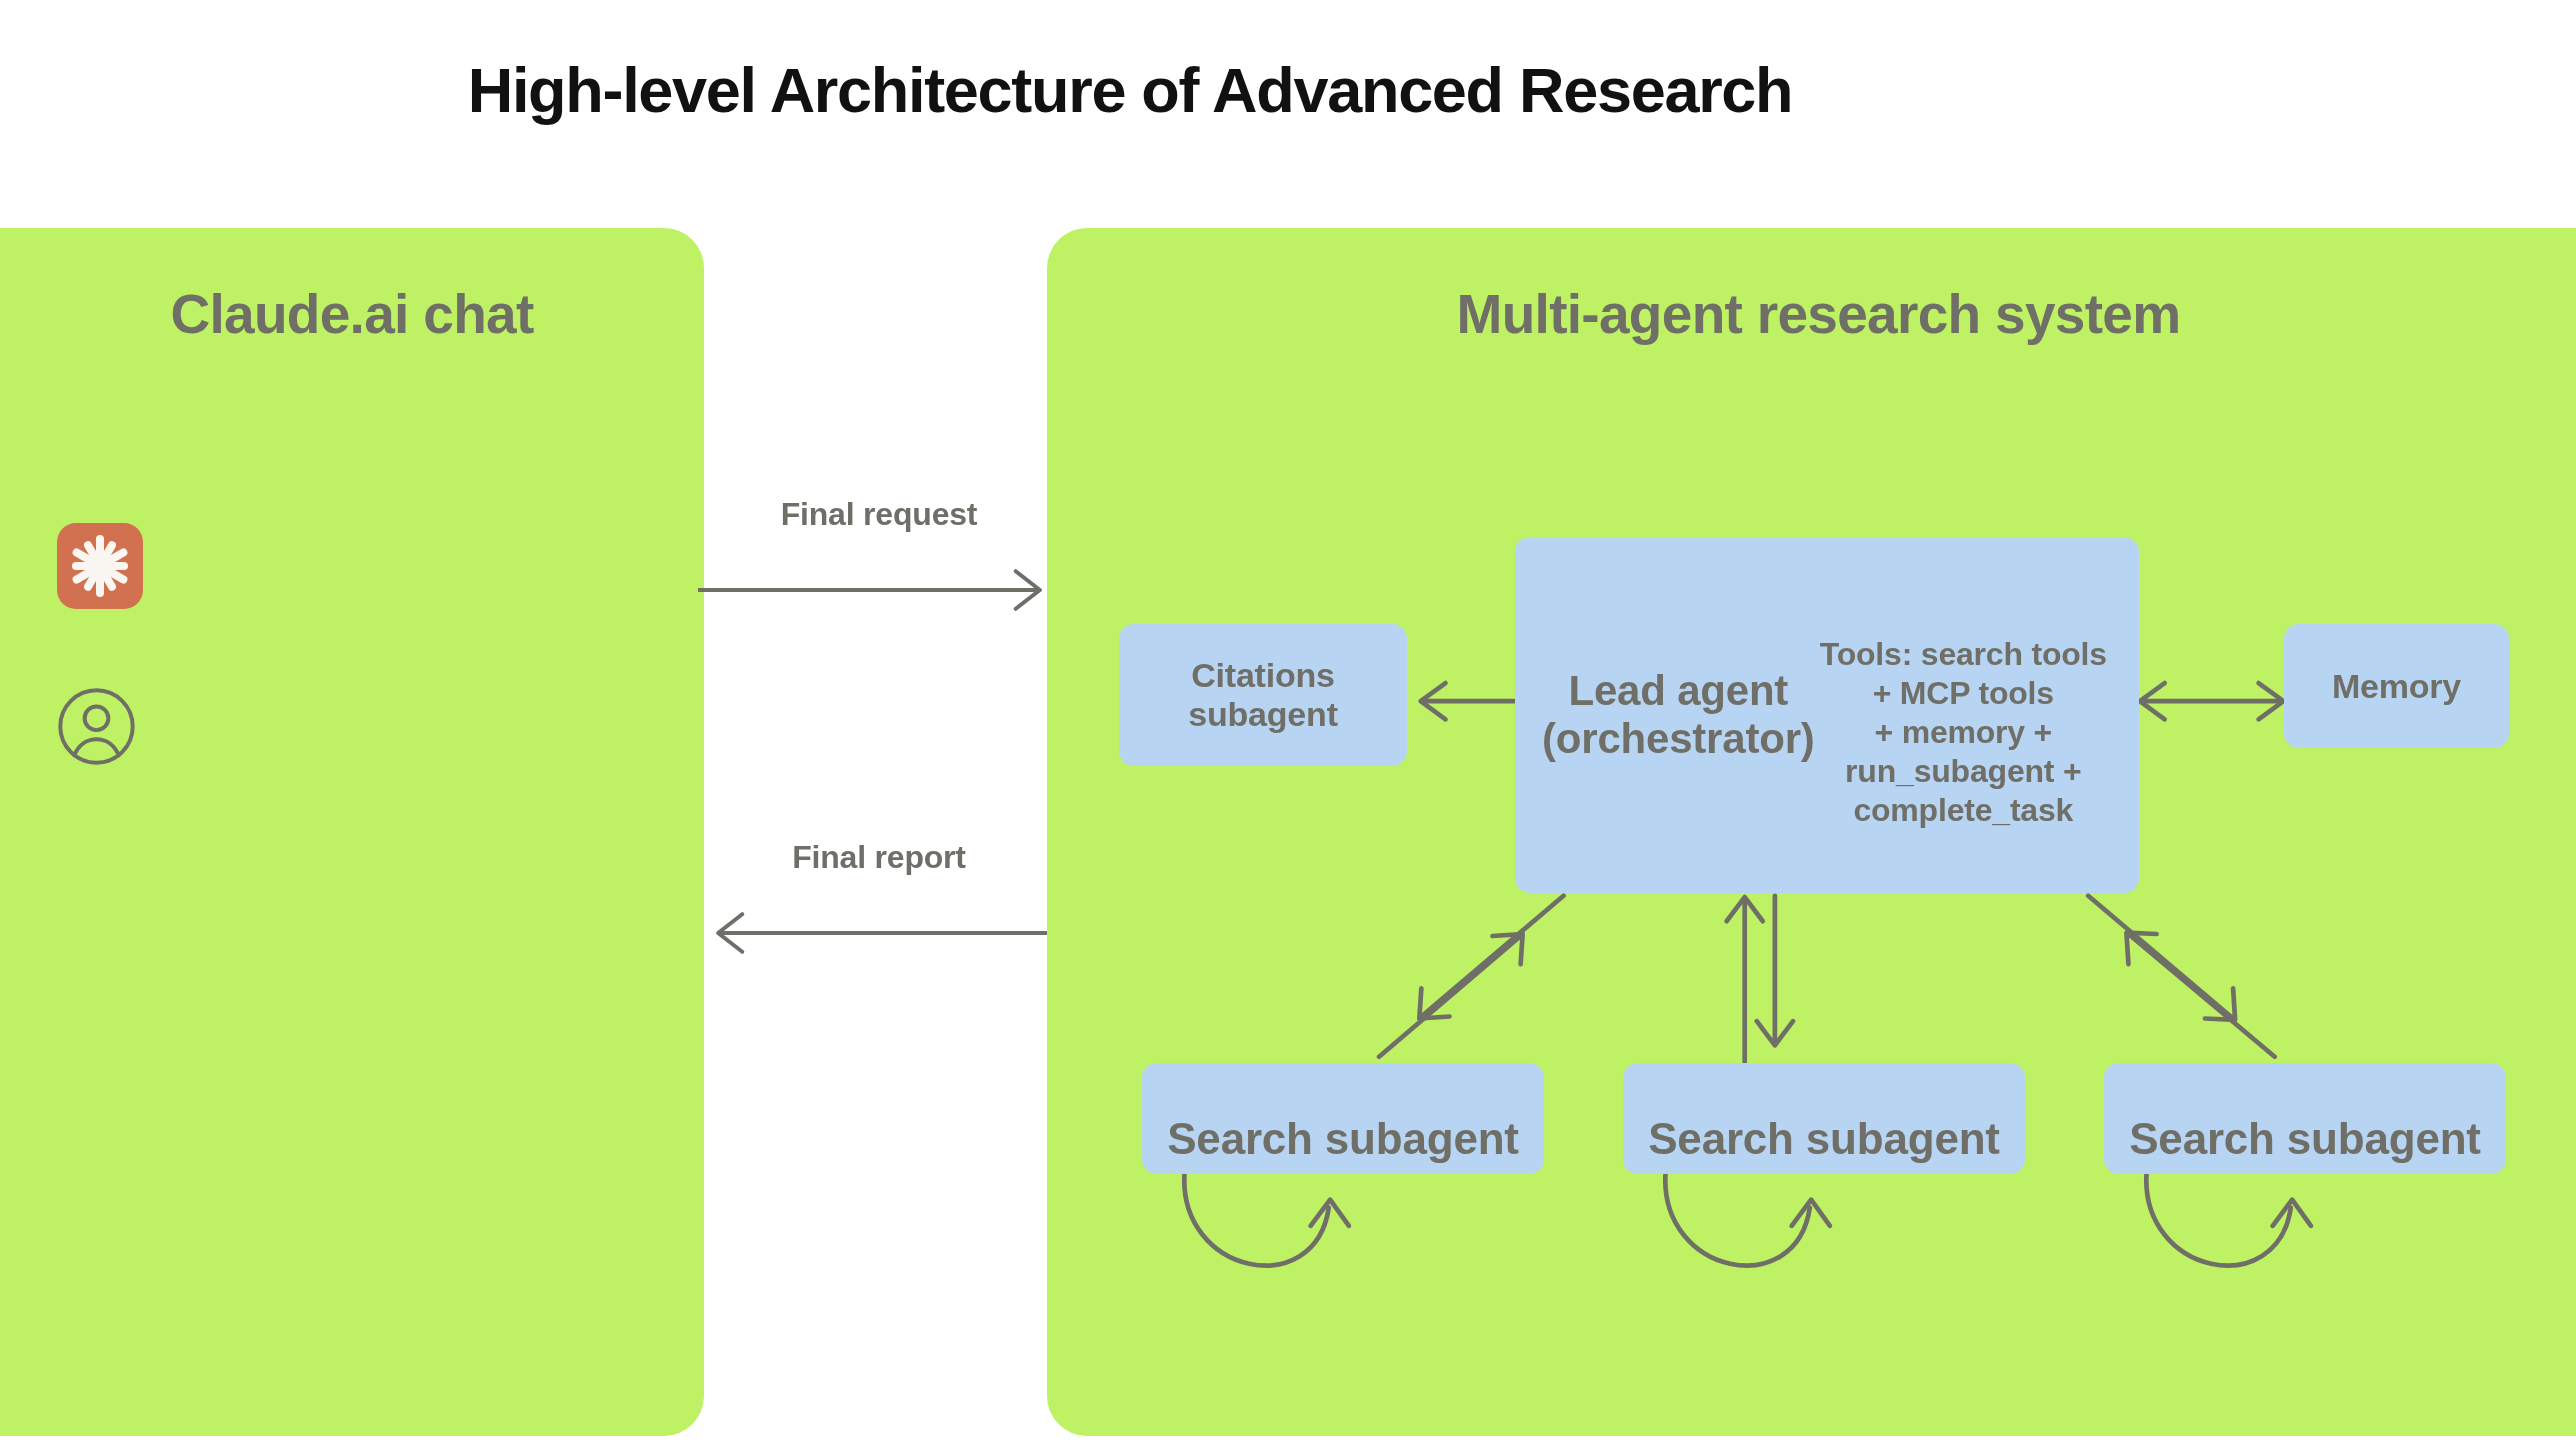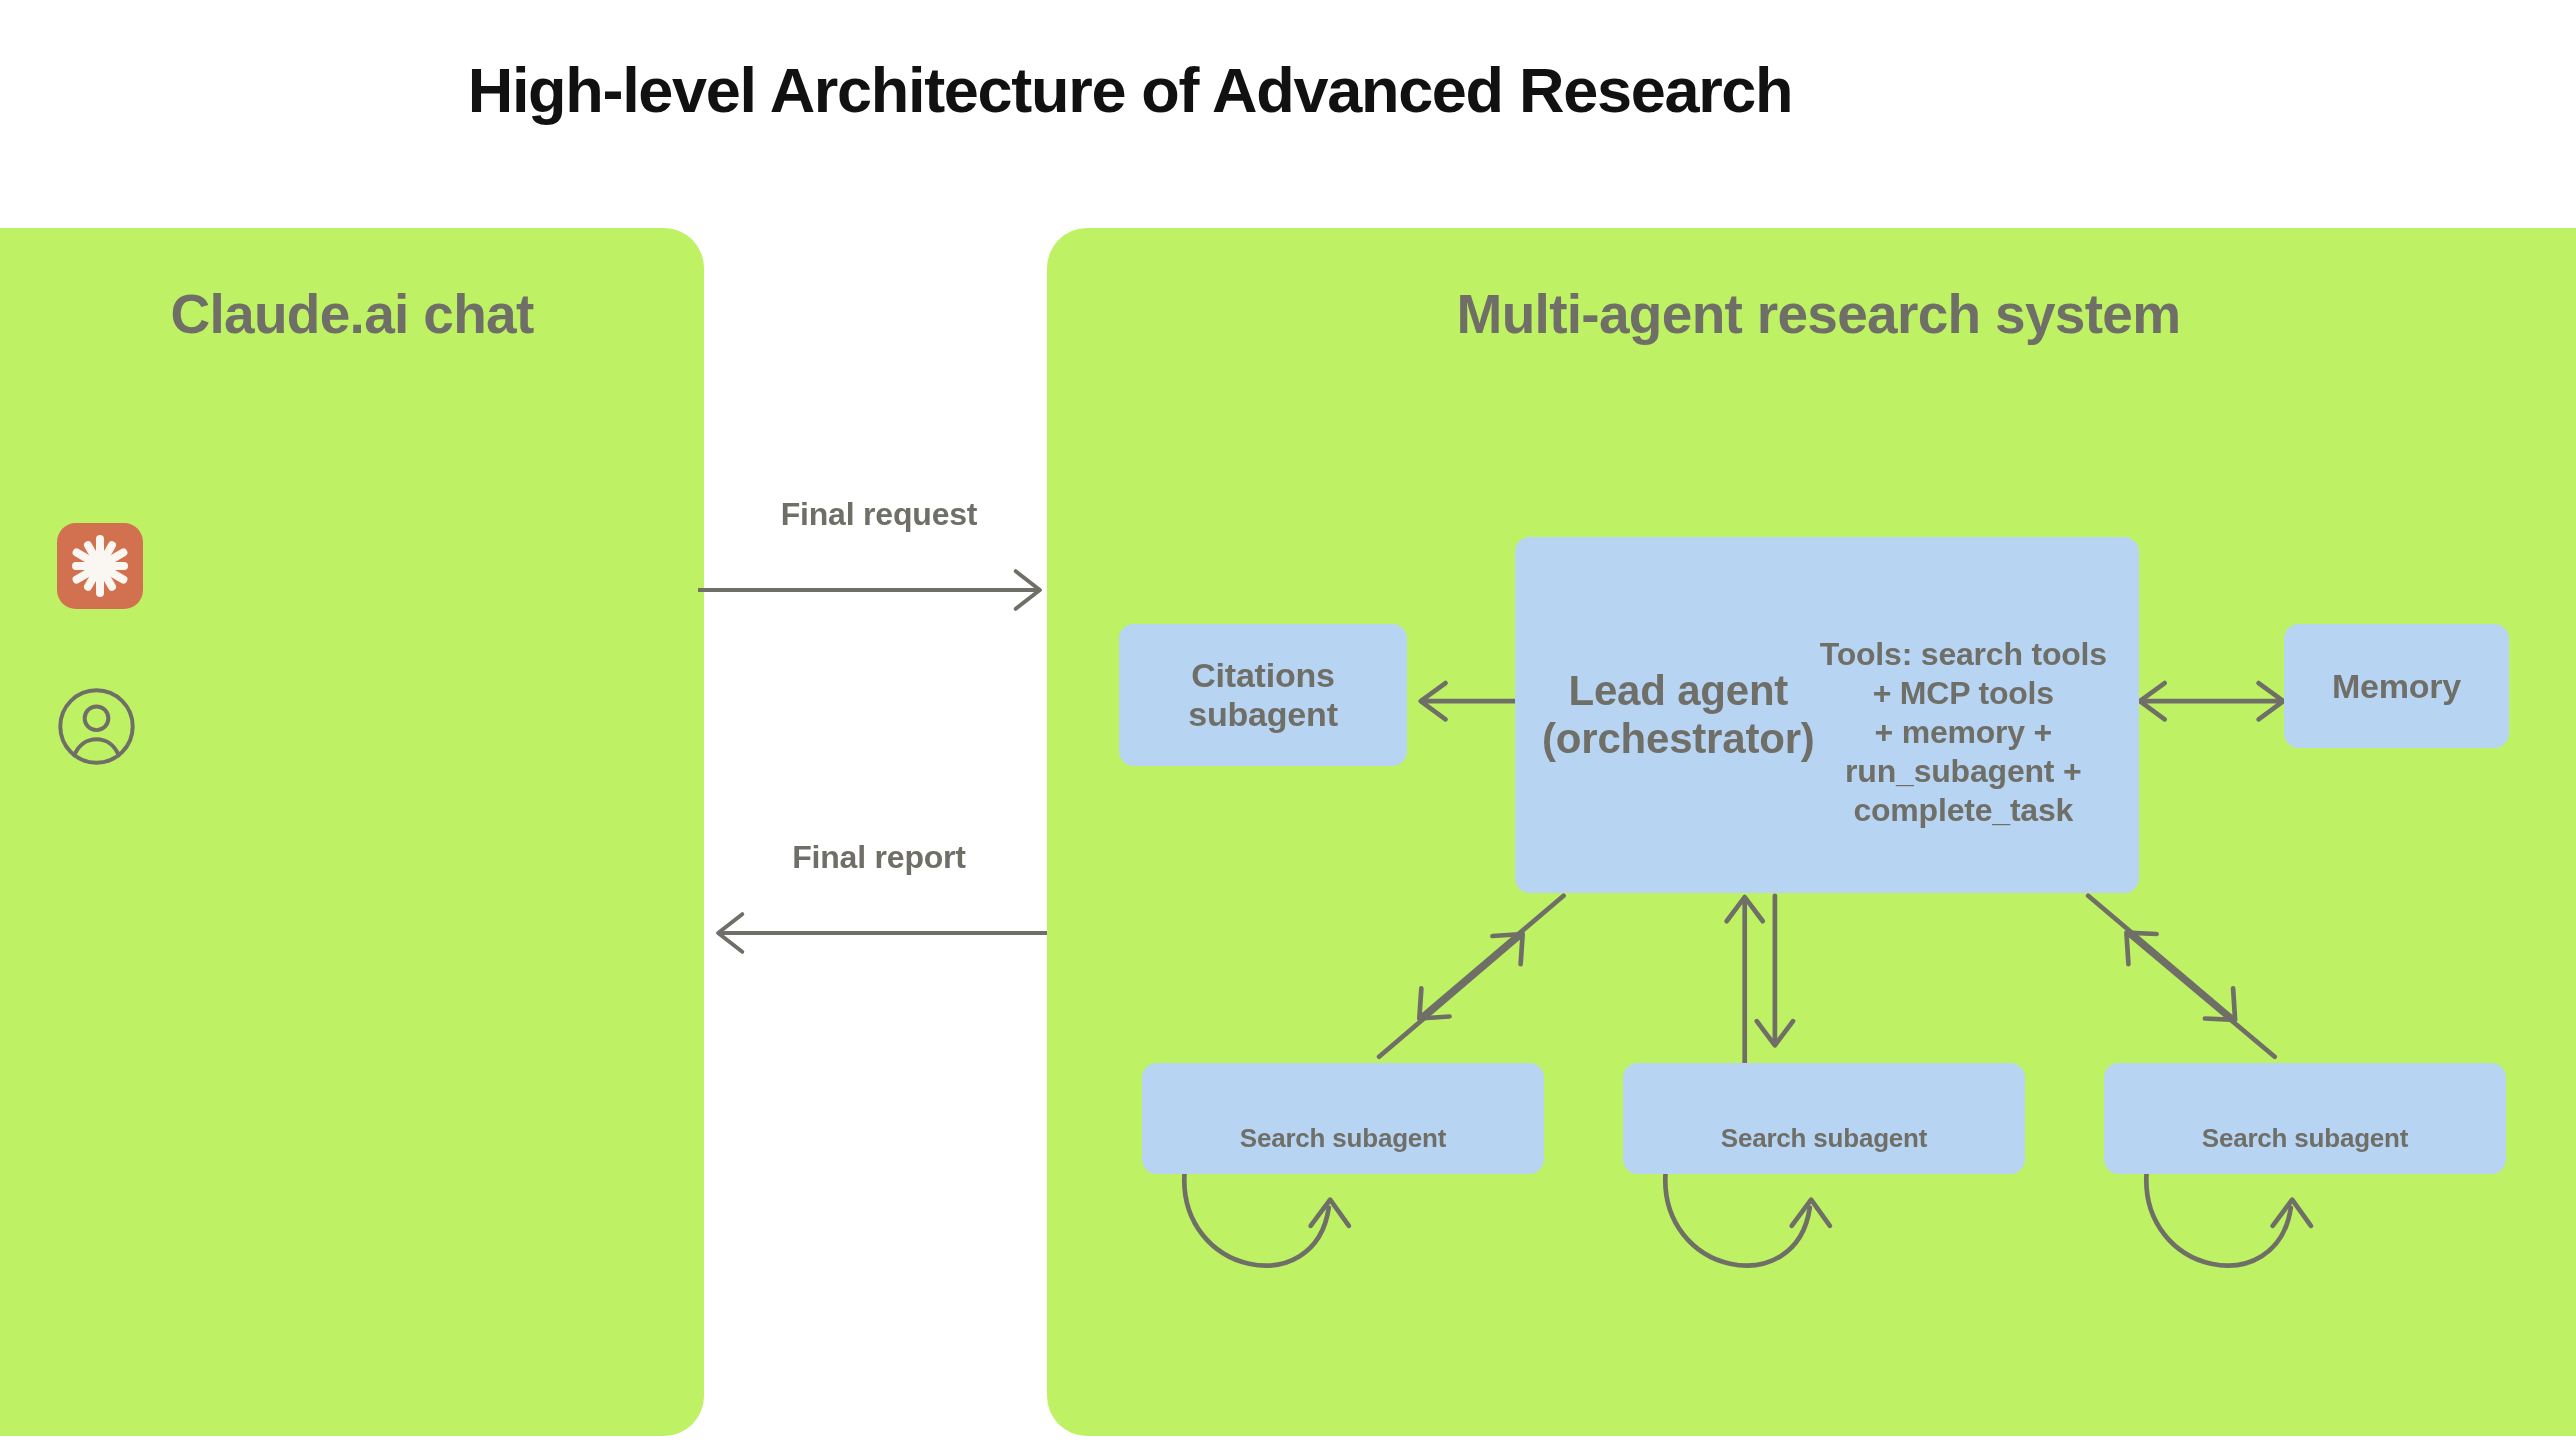--- a/index.html
+++ b/index.html
@@ -156,21 +156,21 @@
   }
   #memory-label { font-size:34px; font-weight:700; }
 
   .node-search {
     width:402px; height:111px;
     top:1063px;
   }
   #node-search-1 { left:1142px; }
   #node-search-2 { left:1623px; }
   #node-search-3 { left:2104px; }
-  .search-label { font-size:26px; font-weight:700;margin-top:40px; }
+  .search-label { font-size:44px; font-weight:700;margin-top:40px; }
 
   
   #diagram-arrows {
     position:absolute;
     left:1047px; top:228px;
     width:1543px; height:1208px;
     pointer-events:none;
   }
 </style>
 </head>

